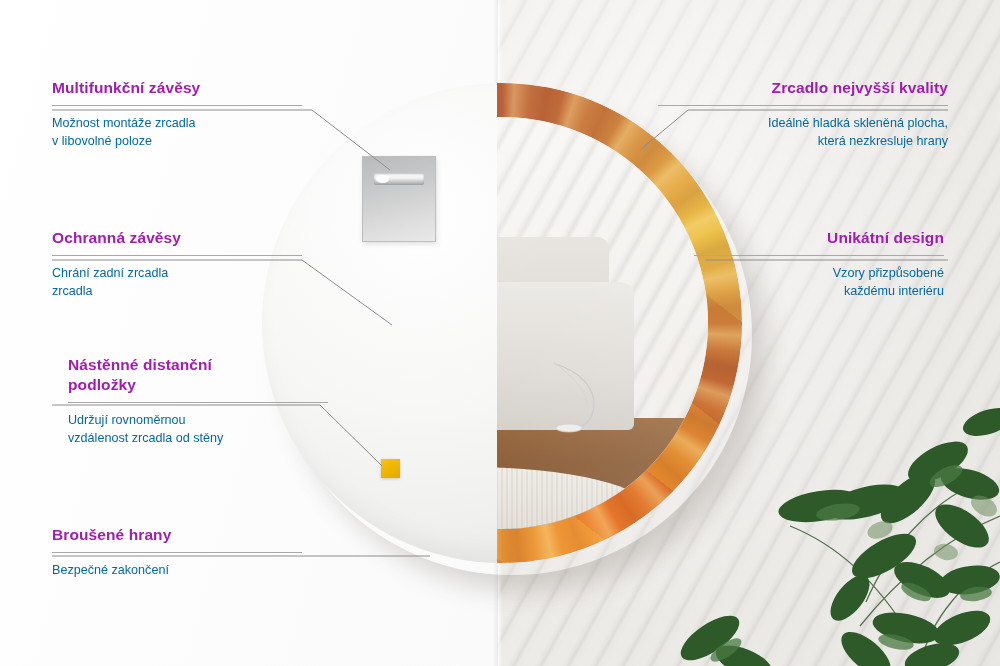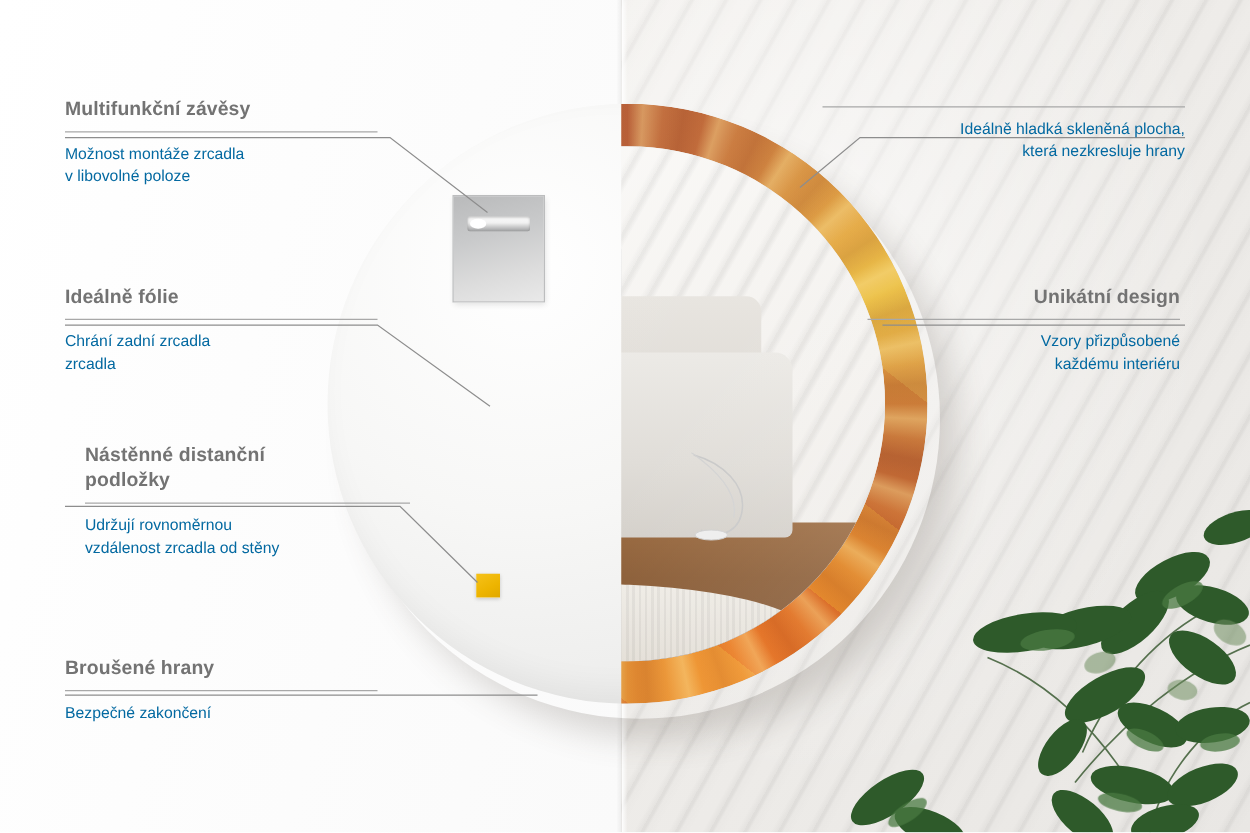--- a/index.html
+++ b/index.html
@@ -128,21 +128,21 @@
   .pad{position:absolute;left:381px;top:459px;width:19px;height:19px;
     background:linear-gradient(150deg,#f6c21a,#edb400 60%,#e0a800);
     box-shadow:0 1px 3px rgba(0,0,0,.18);}
 
   
   #leaders{position:absolute;inset:0;width:1000px;height:666px;pointer-events:none;}
   #leaders path{fill:none;stroke:#8d8d8d;stroke-width:1;}
 
   
   .label{position:absolute;}
-  .label .title{font-size:15.5px;font-weight:700;color:#737373;line-height:1.30;
+  .label .title{font-size:15.5px;font-weight:700;color:#a21caf;line-height:1.30;
     letter-spacing:.1px;white-space:pre-line;}
   .label .rule-line{height:1px;background:#a8a8a8;margin:7px 0 9px 0;}
   .label .desc{font-size:12.6px;font-weight:400;color:#0369a1;line-height:1.42;
     white-space:pre-line;}
   .label.right{text-align:right;}
 
   
   #plant{position:absolute;right:0;bottom:0;width:330px;height:300px;pointer-events:none;}
 </style>
 </head>
@@ -215,41 +215,42 @@
   </svg>
 
   <div class="label" style="left:52px;top:78px;width:250px;">
     <div class="title">Multifunkční závěsy</div>
     <div class="rule-line"></div>
     <div class="desc">Možnost montáže zrcadla
 v libovolné poloze</div>
   </div>
 
   <div class="label" style="left:52px;top:228px;width:250px;">
-    <div class="title">Ideálně fólie</div>
+    <div class="title">Ochranná závěsy</div>
     <div class="rule-line"></div>
     <div class="desc">Chrání zadní zrcadla
 zrcadla</div>
   </div>
 
   <div class="label" style="left:68px;top:355px;width:260px;">
     <div class="title">Nástěnné distanční
 podložky</div>
     <div class="rule-line"></div>
     <div class="desc">Udržují rovnoměrnou
 vzdálenost zrcadla od stěny</div>
   </div>
 
   <div class="label" style="left:52px;top:525px;width:250px;">
     <div class="title">Broušené hrany</div>
     <div class="rule-line"></div>
     <div class="desc">Bezpečné zakončení</div>
   </div>
 
   <div class="label right" style="right:52px;top:78px;width:290px;">
+    <div class="title">Zrcadlo nejvyšší kvality</div>
     <div class="rule-line"></div>
     <div class="desc">Ideálně hladká skleněná plocha,
 která nezkresluje hrany</div>
   </div>
 
   <div class="label right" style="right:56px;top:228px;width:250px;">
     <div class="title">Unikátní design</div>
     <div class="rule-line"></div>
     <div class="desc">Vzory přizpůsobené
 každému interiéru</div>

